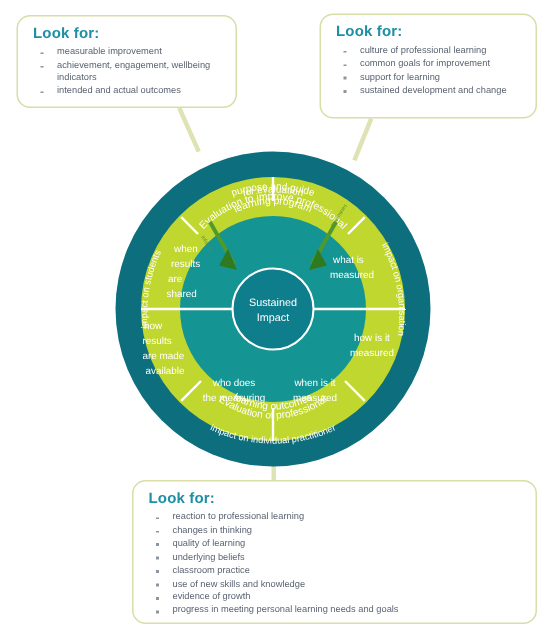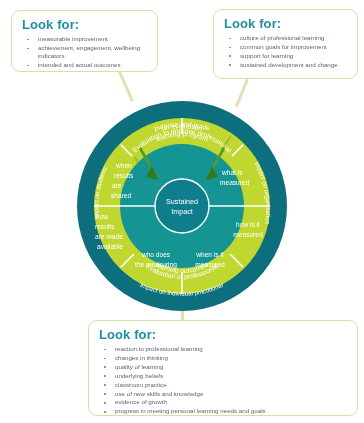--- a/index.html
+++ b/index.html
@@ -18,21 +18,21 @@
   .callout {
     position: absolute;
     background: #ffffff;
     border: 1px solid #d9dda8;
     border-radius: 9px;
     box-sizing: border-box;
     padding: 6px 8px 7px 9px;
   }
   .callout-title {
     color: #1f8fa6;
-    font-size: 13px;
+    font-size: 10px;
     font-weight: bold;
     margin: 0 0 3px 1px;
     letter-spacing: 0.1px;
   }
   .callout ul {
     list-style: none;
     margin: 0;
     padding: 0;
   }
   .callout li {

